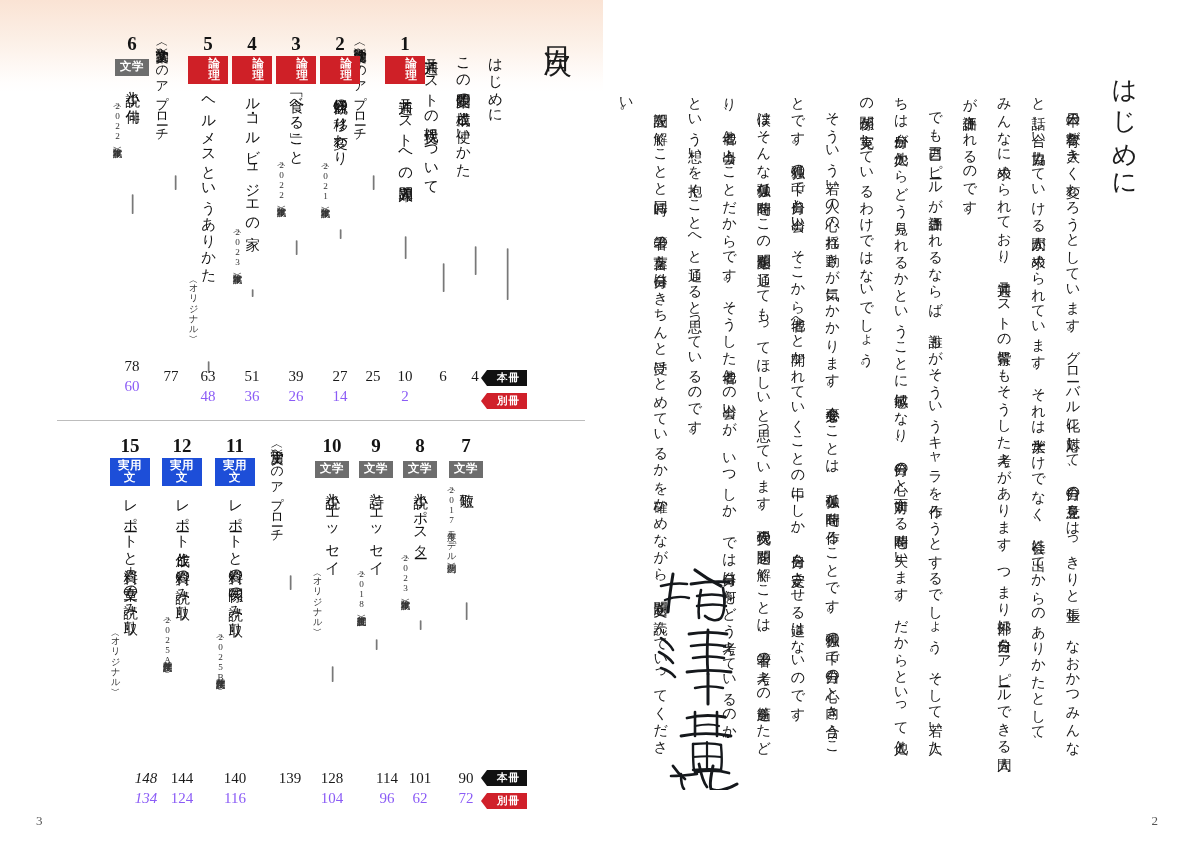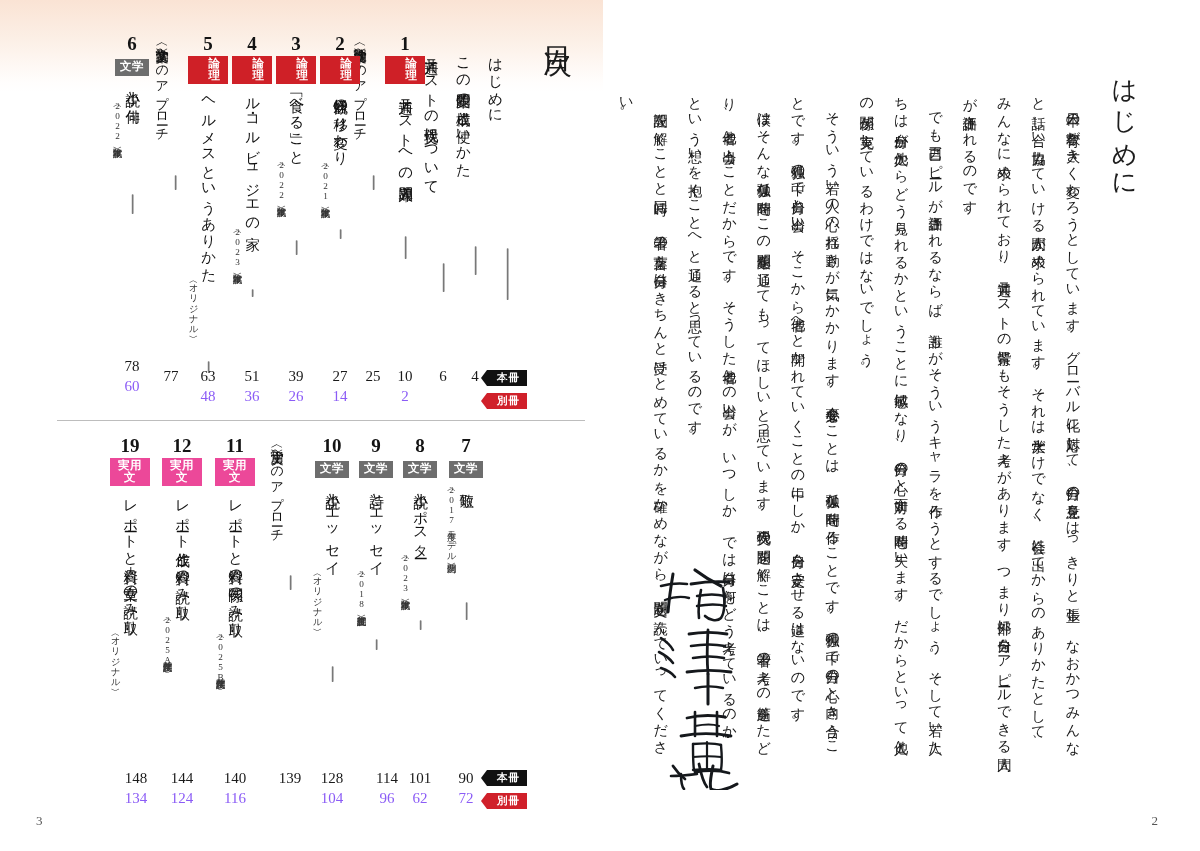--- a/index.html
+++ b/index.html
@@ -77,21 +77,21 @@
     font-weight: bold;
     color: #ffffff;
     padding: 2px 5px 3px 5px;
     line-height: 1;
     letter-spacing: 0.5px;
     margin-bottom: 4px;
     font-family: "DejaVu Sans", sans-serif;
   }
   .badge-ronri   { background: #cf2027; padding-left: 18px; }
   .badge-bungaku { background: #6d6d6d; }
-  .badge-jitsuyo { background: #ec4899; }
+  .badge-jitsuyo { background: #1d4ed8; }
 
   .toc-entry-body {
     position: relative;
     width: 40px;
   }
   .toc-text {
     writing-mode: vertical-rl;
     text-orientation: upright;
     font-size: 14.5px;
     line-height: 1.06;
@@ -522,31 +522,31 @@
           </div>
           <div style="display: flex; justify-content: center;">
             <div class="toc-lead" style="height: 8px;">・</div>
           </div>
         </div>
         <div class="toc-pages" style="left: 162px; top: 768px;">
           <div class="pg-main">144</div>
           <div class="pg-sub">124</div>
         </div>
         <div class="toc-col" style="left: 110px; top: 434px;">
-          <div class="toc-num">19</div>
+          <div class="toc-num">15</div>
           <div><span class="toc-badge badge-jitsuyo">実用文</span></div>
           <div class="toc-entry-body">
             <div class="toc-text">レポートと資料＋文章の読み取り</div>
             <div class="toc-sub">〈オリジナル〉</div>
           </div>
           <div style="display: flex; justify-content: center;">
             <div class="toc-lead" style="height: 8px;">・</div>
           </div>
         </div>
-        <div class="toc-pages" style="left: 116px; top: 768px;">
+        <div class="toc-pages" style="left: 126px; top: 768px; font-style: italic;">
           <div class="pg-main">148</div>
           <div class="pg-sub">134</div>
         </div>
       </div>
 
     <div class="folio" id="folio-left">3</div>
   </div>
 
   <div id="page-right">
 

